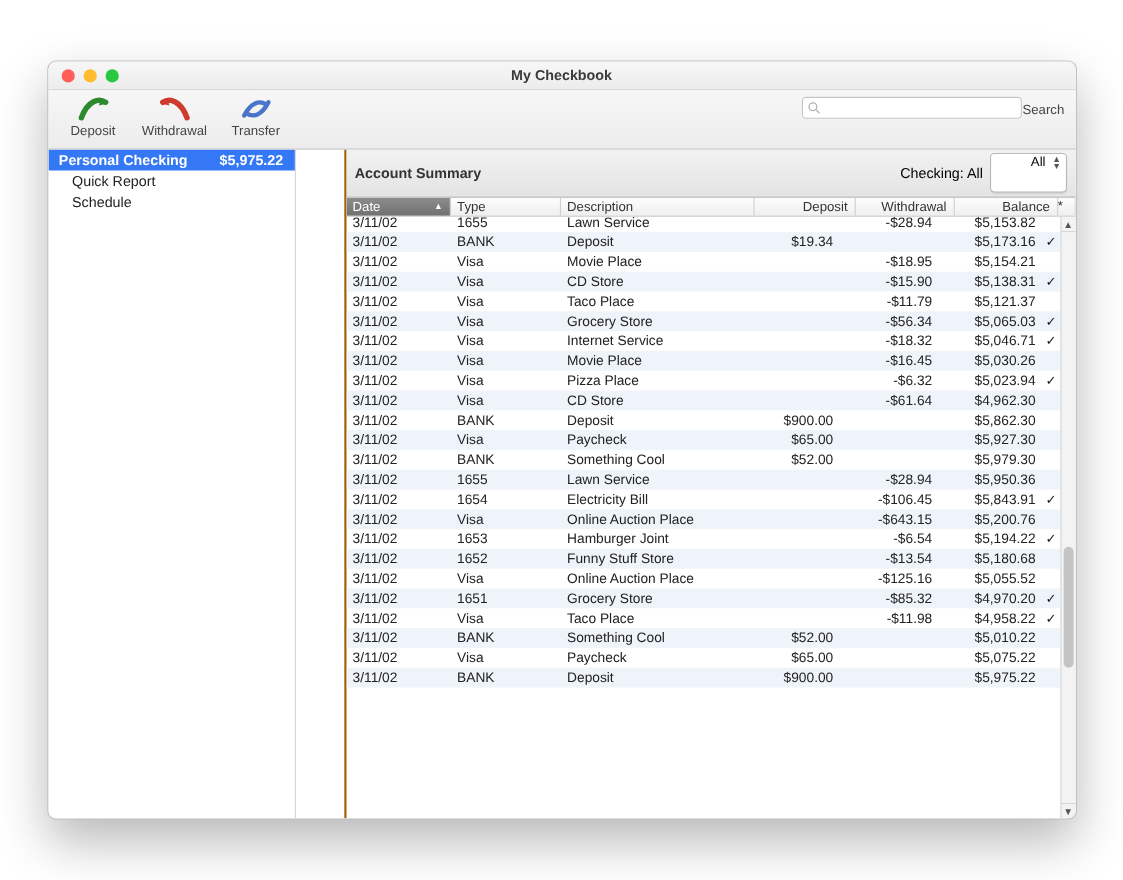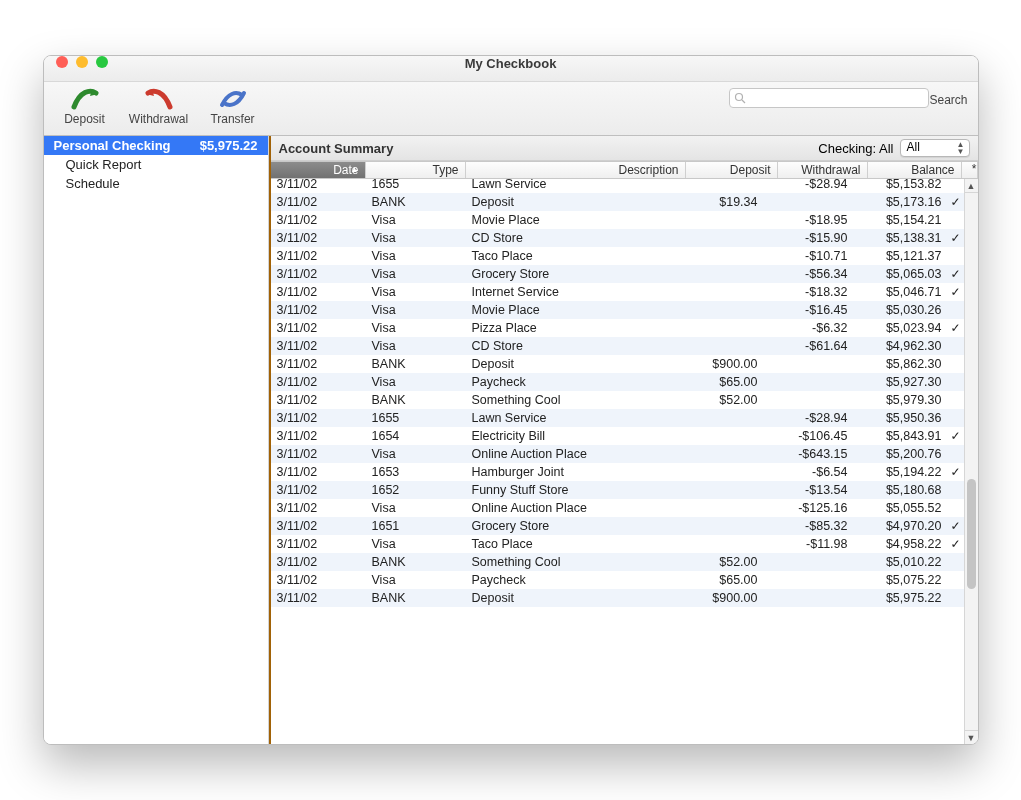--- a/index.html
+++ b/index.html
@@ -23,21 +23,21 @@
     box-shadow: 0 20px 45px rgba(0,0,0,0.28);
     display: flex;
     flex-direction: column;
     overflow: hidden;
   }
   .titlebar {
     height: 26px;
     background: linear-gradient(#f7f7f7,#ececec);
     border-bottom: 1px solid #d8d8d8;
     display: flex;
-    align-items: flex-start;
+    align-items: center;
     position: relative;
   }
   .traffic {
     display: flex;
     gap: 8px;
     padding-left: 12px;
   }
   .tl { width: 12px; height: 12px; border-radius: 50%; }
   .tl.red{background:#ff5f57;} .tl.yel{background:#febc2e;} .tl.grn{background:#28c840;}
   .title {
@@ -72,21 +72,21 @@
   .search {
     width: 200px;
     height: 20px;
     border-radius: 4px;
     border: 1px solid #c6c6c6;
     background: #fff;
     display:flex;align-items:center;padding:0 4px;gap:4px;
   }
   .search svg{opacity:.5}
   .search-label{font-size:12px;color:#444;margin-top:4px;}
-  .content { flex:1; display:flex; overflow:hidden;}
+  .content { flex:1; display:flex; overflow:hidden;gap:44px;}
   .sidebar {
     width: 225px;
     background: #fff;
     border-right: 1px solid #d4d4d4;
     padding-top: 0;
   }
   .sbrow {
     display:flex;justify-content:space-between;
     padding: 2px 10px;
     font-size: 13px;
@@ -97,23 +97,24 @@
   .summaryhdr {
     background: linear-gradient(#f2f2f2,#e4e4e4);
     border-bottom: 1px solid #cfcfcf;
     padding: 3px 8px;
     display:flex;align-items:center;
   }
   .summaryhdr .h1{font-weight:700;font-size:13px;color:#333;}
   .showing {display:flex;align-items:center;gap:6px;font-size:13px;}
   .select {
     border:1px solid #b8b8b8;border-radius:4px;background:#fff;
-    padding:0 18px 0 6px;height:18px;font-size:12px;position:relative;
+    padding:0 18px 0 6px;height:36px;font-size:12px;position:relative;
     box-shadow:0 1px 1px rgba(0,0,0,.08);
     min-width:70px;
+    text-align:right;
   }
   .select::after{content:"";position:absolute;right:5px;top:3px;width:6px;height:10px;background:
     linear-gradient(#555,#555) no-repeat;
   }
   .select::after{
     background:none;
     border-left:4px solid transparent;border-right:4px solid transparent;
   }
   .select .arrows{position:absolute;right:4px;top:1px;font-size:8px;line-height:7px;color:#555;}
   .balances {
@@ -130,21 +131,21 @@
     display:flex;
     background:linear-gradient(#fdfdfd,#efefef);
     border-top:1px solid #c8c8c8;
     border-bottom:1px solid #c8c8c8;
     font-size:12px;color:#333;
     height:18px;
   }
   .gridhdr>div{
     border-right:1px solid #cfcfcf;
     padding:1px 6px;
-    text-align:right;
+    text-align:left;
   }
   .gridhdr .sorted{
     background:linear-gradient(#8c8c8c,#717171);
     color:#fff;
     position:relative;
   }
   .gridhdr .sorted::after{
     content:"▲";font-size:8px;position:absolute;right:6px;top:3px;
   }
   .col-date{width:95px;}
@@ -307,21 +308,21 @@
               <div class="col-dep"></div>
               <div class="col-wd">-$15.90</div>
               <div class="col-bal">$5,138.31</div>
               <div class="col-chk on"></div>
             </div>
             <div class="row">
               <div class="col-date">3/11/02</div>
               <div class="col-type">Visa</div>
               <div class="col-desc">Taco Place</div>
               <div class="col-dep"></div>
-              <div class="col-wd">-$10.71</div>
+              <div class="col-wd">-$11.79</div>
               <div class="col-bal">$5,121.37</div>
               <div class="col-chk "></div>
             </div>
             <div class="row alt">
               <div class="col-date">3/11/02</div>
               <div class="col-type">Visa</div>
               <div class="col-desc">Grocery Store</div>
               <div class="col-dep"></div>
               <div class="col-wd">-$56.34</div>
               <div class="col-bal">$5,065.03</div>

